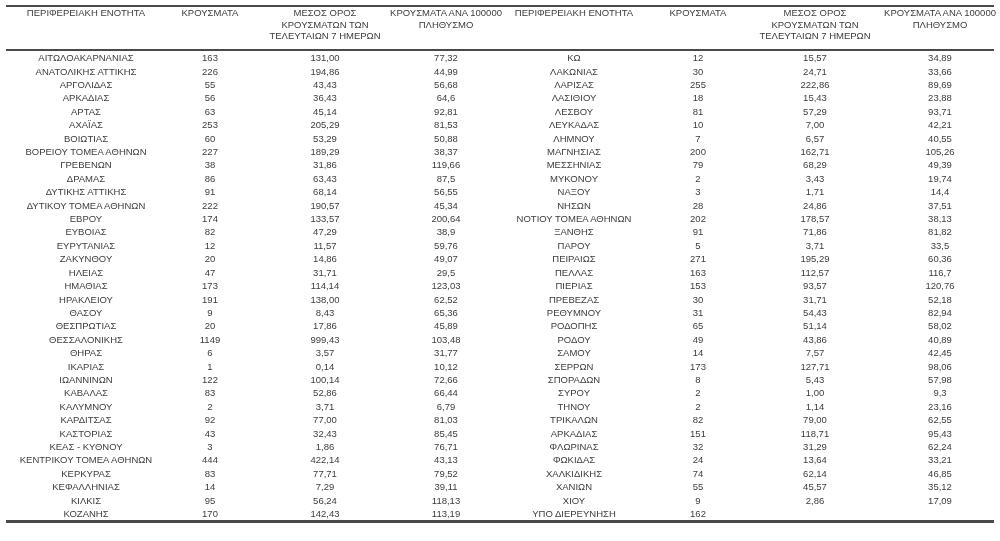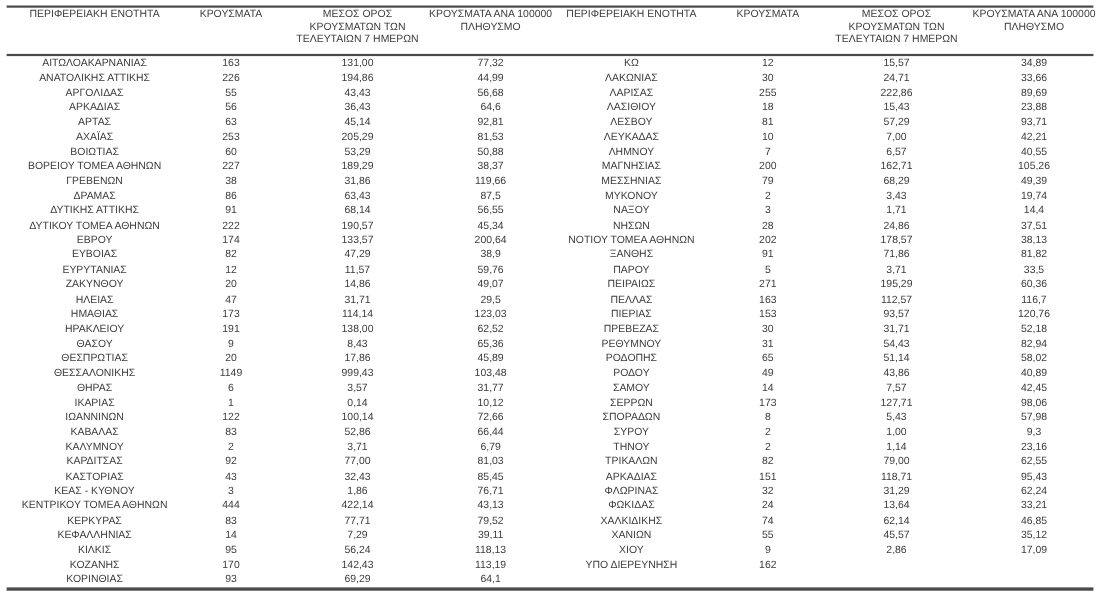--- a/index.html
+++ b/index.html
@@ -1042,43 +1042,17 @@
           <span class="val">162</span>
         </div>
     <div class="cell">
           <span class="val"></span>
         </div>
     <div class="cell">
           <span class="val"></span>
         </div>
   </div>
 
-  <div class="grid row">
-    <div class="cell">
-          <span class="val">ΚΟΡΙΝΘΙΑΣ</span>
-        </div>
-    <div class="cell">
-          <span class="val">93</span>
-        </div>
-    <div class="cell">
-          <span class="val">69,29</span>
-        </div>
-    <div class="cell">
-          <span class="val">64,1</span>
-        </div>
-    <div class="cell">
-          <span class="val"></span>
-        </div>
-    <div class="cell">
-          <span class="val"></span>
-        </div>
-    <div class="cell">
-          <span class="val"></span>
-        </div>
-    <div class="cell">
-          <span class="val"></span>
-        </div>
-  </div>
 </div>
 
   <div class="rule rule-bottom"></div>
 
 </div>
 
 </body></html>

